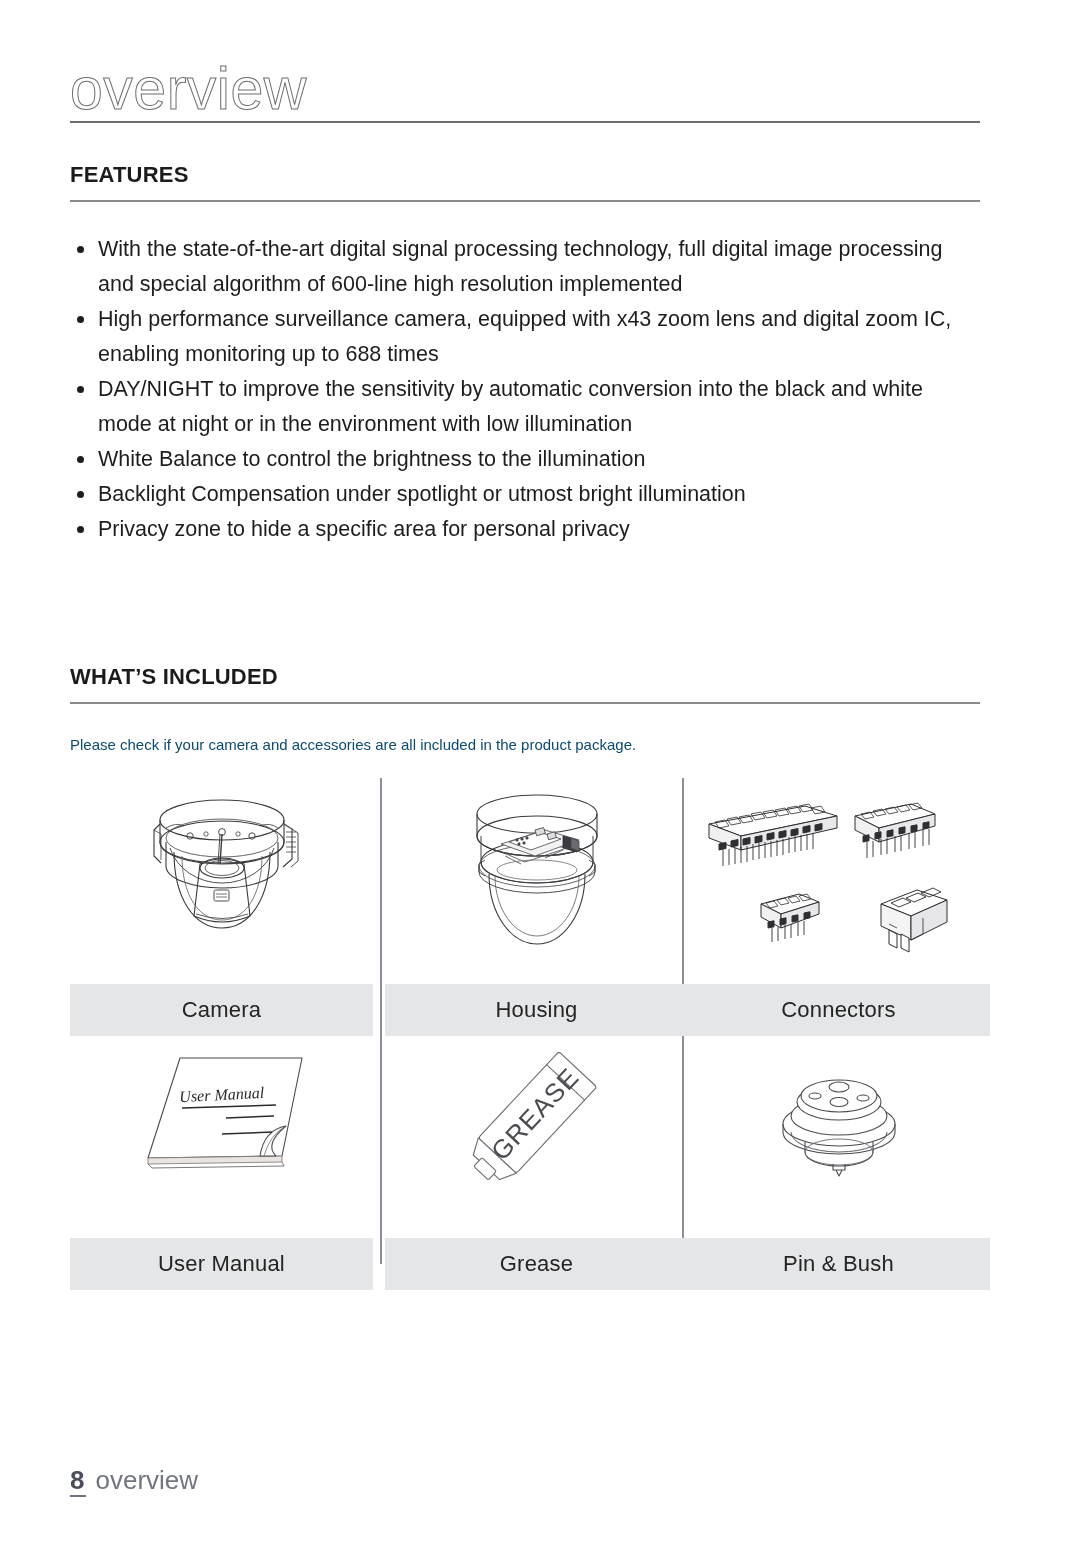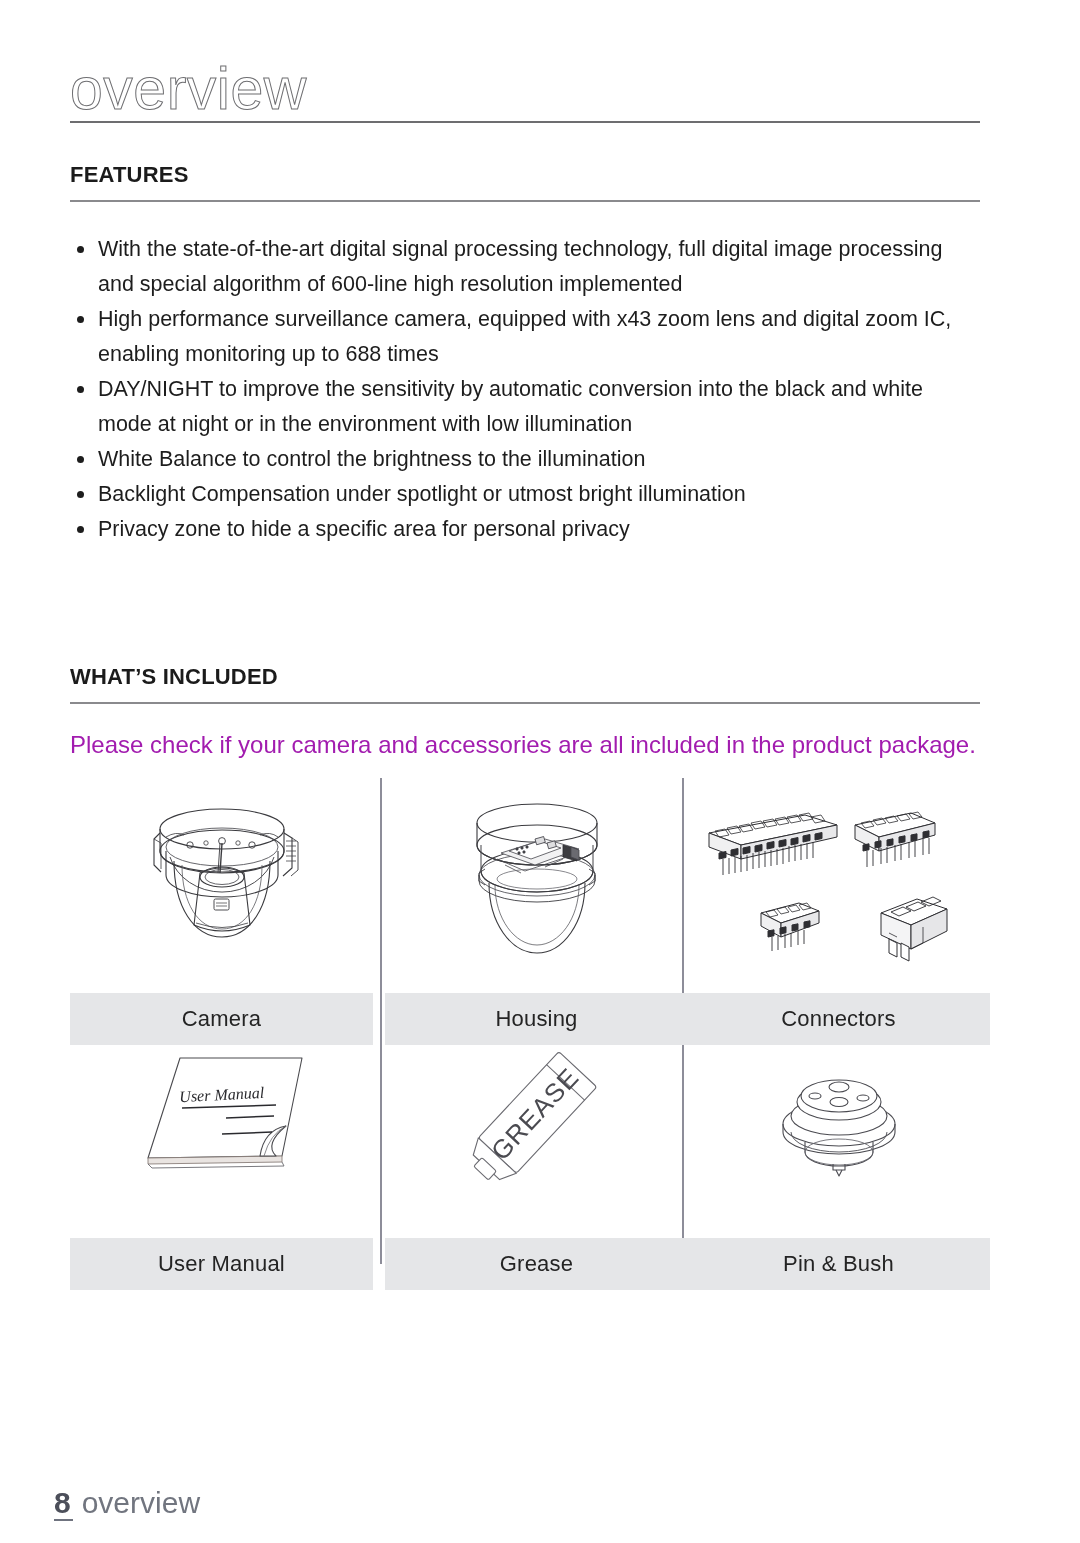--- a/index.html
+++ b/index.html
@@ -95,23 +95,23 @@
     height: 7px;
     border-radius: 50%;
     background: #1d1d1d;
   }
   
   .intro {
     position: absolute;
     left: 70px;
     top: 730px;
     width: 910px;
-    font-size: 24px;
+    font-size: 15px;
     line-height: 30px;
-    color: #a21caf;
+    color: #0c4a6e;
   }
   
   .grid {
     position: absolute;
     left: 70px;
     top: 778px;
     width: 910px;
     height: 486px;
   }
   .vdiv {
@@ -124,21 +124,21 @@
   .vdiv.d1 { left: 310px; }
   .vdiv.d2 { left: 612px; }
 
   .cell {
     position: absolute;
     width: 303px;
   }
   .cell.c0 { left: 0px; }
   .cell.c1 { left: 315px; }
   .cell.c2 { left: 617px; }
-  .cell.r0 { top: 9px; text-align: right; }
+  .cell.r0 { top: 0px; text-align: right; }
   .cell.r1 { top: 254px; }
 
   .art {
     position: relative;
     width: 303px;
     height: 200px;
   }
   .art svg { display: block; }
 
   .caption {
@@ -151,26 +151,25 @@
     font-size: 22px;
     color: #242424;
     letter-spacing: 0.2px;
   }
   .cell.r0 .caption { margin-top: 6px; }
   .cell.r1 .caption { margin-top: 6px; }
 
   
   .footer {
     position: absolute;
-    left: 54px;
+    left: 70px;
     top: 1465px;
-    font-size: 30px;
+    font-size: 26px;
     line-height: 30px;
     white-space: nowrap;
-    margin-top: 23px;
   }
   .footer .pnum {
     font-weight: bold;
     color: #4c4f5a;
     border-bottom: 2px solid #6f737f;
     padding-right: 2px;
   }
   .footer .ftxt {
     color: #71757f;
     margin-left: 9px;

